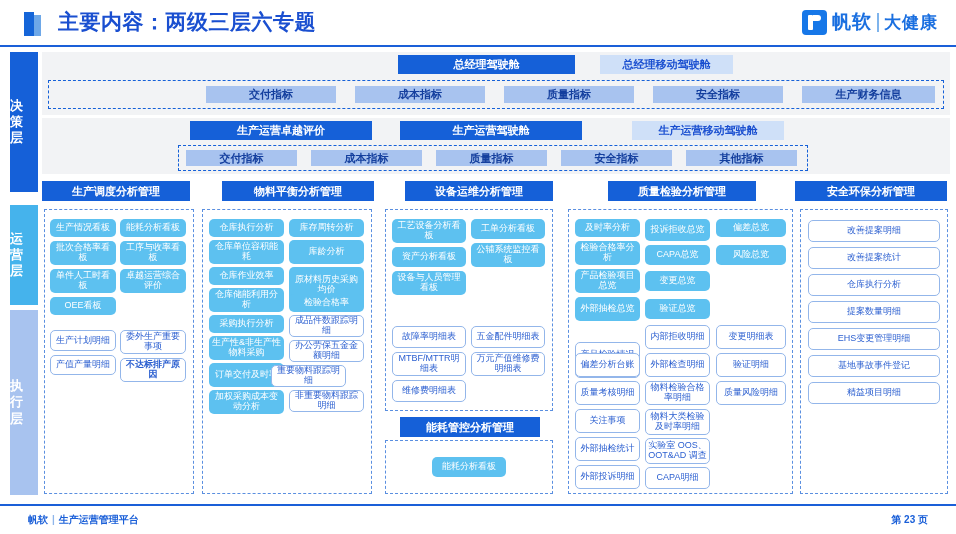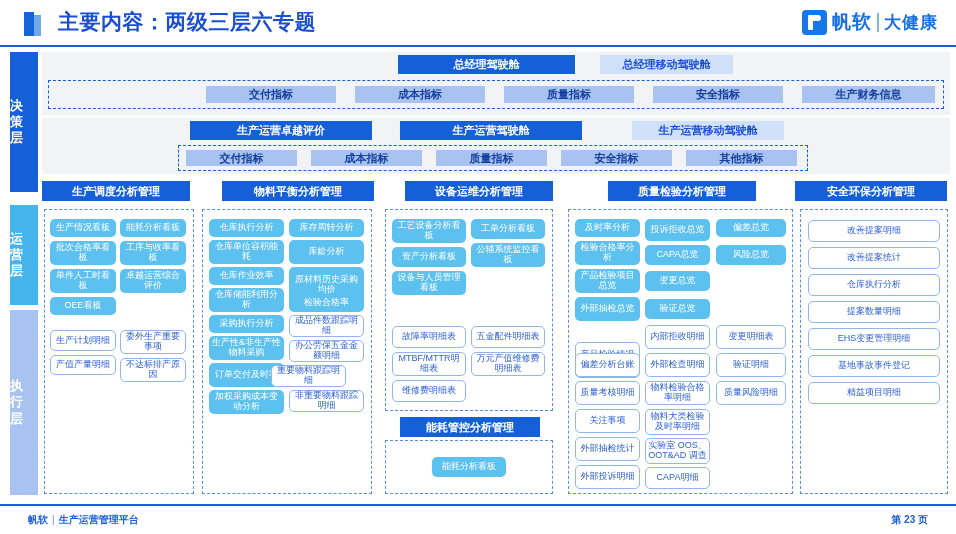--- a/index.html
+++ b/index.html
@@ -150,21 +150,21 @@
   <div class="btn btn-cyan" style="left:50px;  top:241px; width:66px; height:24px;">批次合格率看板</div>
   <div class="btn btn-cyan" style="left:50px;  top:269px; width:66px; height:24px;">单件人工时看板</div>
   <div class="btn btn-cyan" style="left:50px;  top:297px; width:66px; height:18px;">OEE看板</div>
   <div class="btn btn-out" style="left:50px;  top:330px; width:66px; height:21px;">生产计划明细</div>
   <div class="btn btn-out" style="left:50px;  top:355px; width:66px; height:20px;">产值产量明细</div>
 
   <div class="btn btn-cyan" style="left:120px; top:219px; width:66px; height:18px;">能耗分析看板</div>
   <div class="btn btn-cyan" style="left:120px; top:241px; width:66px; height:24px;">工序与收率看板</div>
   <div class="btn btn-cyan" style="left:120px; top:269px; width:66px; height:24px;">卓越运营综合评价</div>
   <div class="btn btn-out" style="left:120px; top:330px; width:66px; height:24px;">委外生产重要事项</div>
-  <div class="btn btn-out" style="left:120px; top:358px; width:66px; height:24px;">不达标排产原因</div>
+  <div class="btn btn-out" style="left:120px; top:358px; width:66px; height:24px;font-weight:bold;">不达标排产原因</div>
 
   <div class="btn btn-cyan" style="left:209px; top:219px; width:75px; height:18px;">仓库执行分析</div>
   <div class="btn btn-cyan" style="left:209px; top:240px; width:75px; height:24px;">仓库单位容积能耗</div>
   <div class="btn btn-cyan" style="left:209px; top:267px; width:75px; height:18px;">仓库作业效率</div>
   <div class="btn btn-cyan" style="left:209px; top:288px; width:75px; height:24px;">仓库储能利用分析</div>
   <div class="btn btn-cyan" style="left:209px; top:315px; width:75px; height:18px;">采购执行分析</div>
   <div class="btn btn-cyan" style="left:209px; top:336px; width:75px; height:24px;">生产性&amp;非生产性物料采购</div>
   <div class="btn btn-cyan" style="left:209px; top:363px; width:75px; height:24px;">订单交付及时率</div>
   <div class="btn btn-cyan" style="left:209px; top:390px; width:75px; height:24px;">加权采购成本变动分析</div>
 

